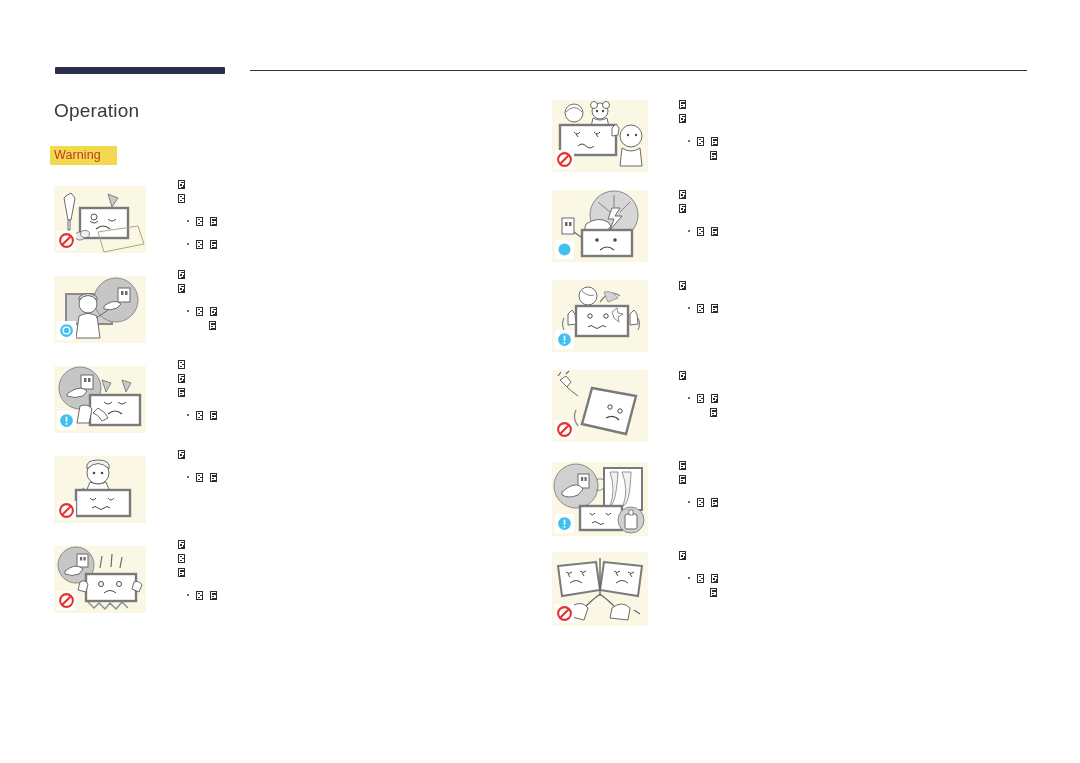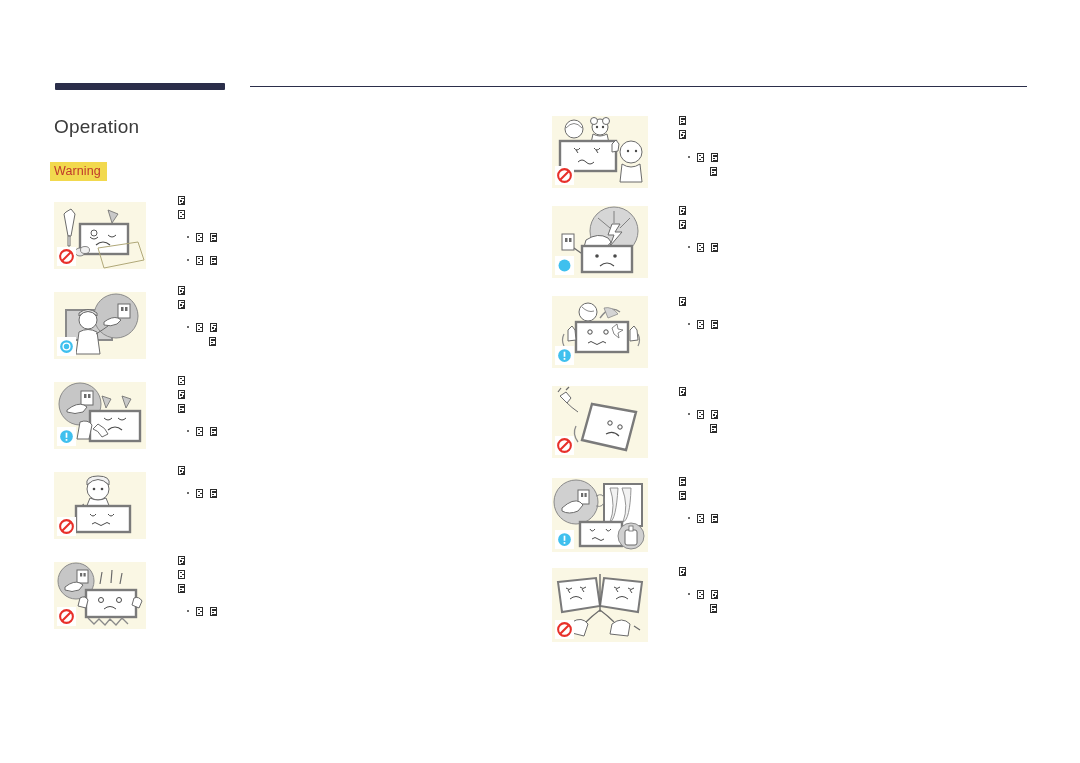--- a/index.html
+++ b/index.html
@@ -3,42 +3,42 @@
 <meta charset="utf-8">
 <style>
   html,body{margin:0;padding:0;}
   body{
     width:1080px;height:763px;
     background:#ffffff;
     font-family:"Liberation Sans", sans-serif;
     overflow:hidden;
     position:relative;
   }
-  .page{position:absolute;inset:0;margin-top:16px;}
+  .page{position:absolute;inset:0;}
 
   
   .hdr-bar{
     position:absolute;left:55px;top:67px;width:170px;height:7px;
     background:#2b2e4a;border-radius:1px;
   }
   .hdr-rule{
     position:absolute;left:250px;top:70px;width:777px;height:1px;
     background:#2b2e4a;
   }
 
   
   .page-title{
     position:absolute;left:54px;top:100px;
     font-size:19px;font-weight:400;color:#3a3a3a;
     letter-spacing:.2px;
   }
   .warn-badge{
     position:absolute;left:50px;top:146px;
     background:#f2d94e;color:#c0392b;
-    font-size:12.5px;padding:2px 6px 3px 4px;
+    font-size:12.5px;padding:2px 16px 3px 4px;
     letter-spacing:.1px;
   }
 
   
   .fig{
     position:absolute;
     background:#faf7e4;
     overflow:hidden;
   }
   .fig svg{display:block;width:100%;height:100%;}

